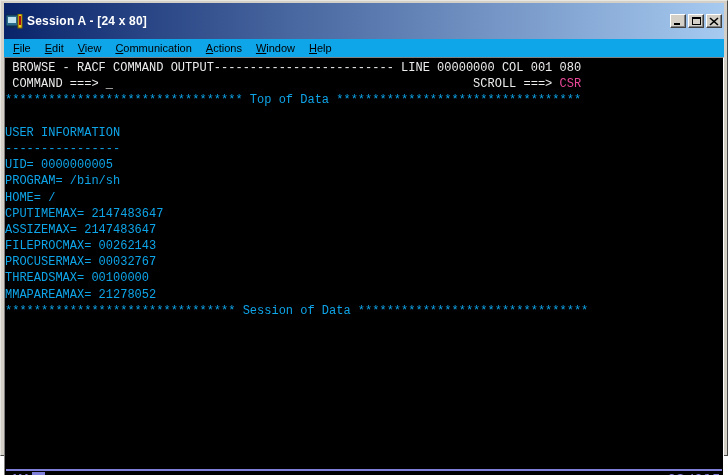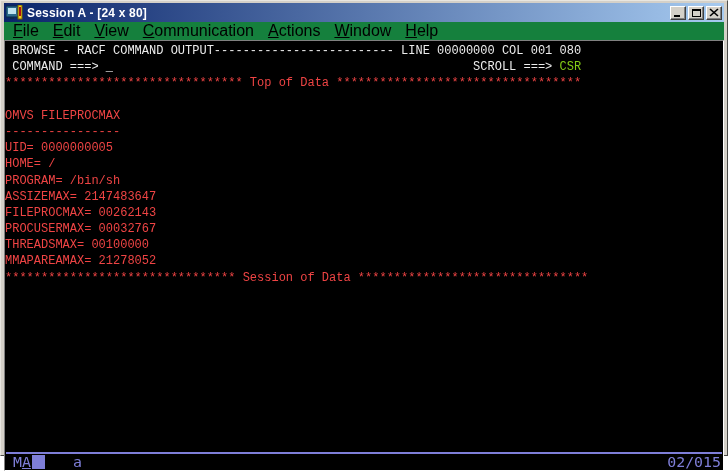--- a/index.html
+++ b/index.html
@@ -5,57 +5,57 @@
   * { box-sizing: border-box; margin: 0; padding: 0; }
   html, body { width: 728px; height: 475px; background: #ffffff; overflow: hidden;
                font-family: "Liberation Sans", sans-serif; }
   .window {
     position: absolute; top: 0; left: 0; width: 728px; height: 456px;
     background: #d4d0c8;
     border: 1px solid; border-color: #e8e6e0 #4a4a48 #4a4a48 #e8e6e0;
     padding: 2px 3px 3px 3px;
   }
   .titlebar {
-    height: 19px; display: flex; align-items: center;
+    height: 36px; display: flex; align-items: center;
     background: linear-gradient(to right, #0a246a, #a6caf0);
     padding: 0 2px; gap: 4px;
   }
   .app-icon { width: 17px; height: 15px; display: inline-block; flex: 0 0 auto; }
   .title { color: #ffffff; font-weight: bold; font-size: 12px; letter-spacing: 0.2px;
            flex: 1 1 auto; white-space: nowrap; overflow: hidden; }
   .controls { display: flex; gap: 2px; align-items: center; }
   .btn {
     width: 16px; height: 14px; background: #d4d0c8; position: relative;
     border: 1px solid; border-color: #ffffff #404040 #404040 #ffffff;
     box-shadow: inset -1px -1px 0 #808080;
     display: flex; align-items: center; justify-content: center; cursor: default;
   }
   .glyph-min { width: 6px; height: 2px; background: #000; position: absolute; left: 3px; bottom: 2px; }
   .glyph-max { width: 9px; height: 8px; border: 1px solid #000; border-top: 2px solid #000; }
   .glyph-x   { width: 10px; height: 9px; display: block; }
 
   .menubar {
-    height: 18px; display: flex; align-items: center; background: #15803d;
-    font-size: 16px; color: #000; padding-left: 2px;
+    height: 18px; display: flex; align-items: center; background: #0ea5e9;
+    font-size: 11px; color: #000; padding-left: 2px;
   }
   .menu-item { padding: 2px 7px 3px 7px; white-space: nowrap; }
   .menu-item u { text-decoration: underline; }
 
   .screenframe {
     border: 1px solid; border-color: #808080 #ffffff #ffffff #808080;
     background: #000000; height: 431px; overflow: hidden;
   }
   .screen { height: 411px; padding-top: 2px; background: #000; cursor: text; }
   .trow {
     height: 16.2px; line-height: 16.3px; white-space: pre; overflow: hidden;
     font-family: Liberation Mono, monospace; font-size: 12px;
   }
   .c-white { color: #ececec; }
-  .c-blue  { color: #ef4444; text-align: right; }
-  .c-red   { color: #84cc16; }
+  .c-blue  { color: #0ea5e9; text-align: right; }
+  .c-red   { color: #ec4899; }
 
   .oia-sep { height: 2px; background: #7e7ed8; margin: 0 1px; }
   .oia {
     height: 16px; display: flex; justify-content: space-between; align-items: center;
     font-family: "DejaVu Sans Mono", monospace; font-size: 14.9px; color: #7e7ed8;
     padding: 0 2px 0 1px; white-space: pre;
   }
   .oia-left { display: flex; align-items: center; padding-left: 7px; }
   .ul { text-decoration: underline; }
   .oia-block { display: inline-block; width: 13px; height: 14px; background: #7e7ed8; margin-left: 1px; }
@@ -102,25 +102,26 @@
       <span class="menu-item"><u>W</u>indow</span>
       <span class="menu-item"><u>H</u>elp</span>
     </div>
 
   <div class="screenframe">
     <div class="screen" id="screen">
         <div class="trow"><span class="c-white"> BROWSE - RACF COMMAND OUTPUT------------------------- LINE 00000000 COL 001 080</span></div>
         <div class="trow"><span class="c-white"> COMMAND ===&gt; _</span><span class="c-white">                                                  SCROLL ===&gt; </span><span class="c-red">CSR</span></div>
         <div class="trow"><span class="c-blue">********************************* Top of Data **********************************</span></div>
         <div class="trow"></div>
-        <div class="trow"><span class="c-blue">OMVS FILEPROCMAX</span></div>
+        <div class="trow"><span class="c-blue">USER INFORMATION</span></div>
         <div class="trow"><span class="c-blue">----------------</span></div>
         <div class="trow"><span class="c-blue">UID= 0000000005</span></div>
+        <div class="trow"><span class="c-blue">PROGRAM= /bin/sh</span></div>
         <div class="trow"><span class="c-blue">HOME= /</span></div>
-        <div class="trow"><span class="c-blue">PROGRAM= /bin/sh</span></div>
+        <div class="trow"><span class="c-blue">CPUTIMEMAX= 2147483647</span></div>
         <div class="trow"><span class="c-blue">ASSIZEMAX= 2147483647</span></div>
         <div class="trow"><span class="c-blue">FILEPROCMAX= 00262143</span></div>
         <div class="trow"><span class="c-blue">PROCUSERMAX= 00032767</span></div>
         <div class="trow"><span class="c-blue">THREADSMAX= 00100000</span></div>
         <div class="trow"><span class="c-blue">MMAPAREAMAX= 21278052</span></div>
         <div class="trow"><span class="c-blue">******************************** Session of Data ********************************</span></div>
         <div class="trow"></div>
         <div class="trow"></div>
         <div class="trow"></div>
         <div class="trow"></div>

